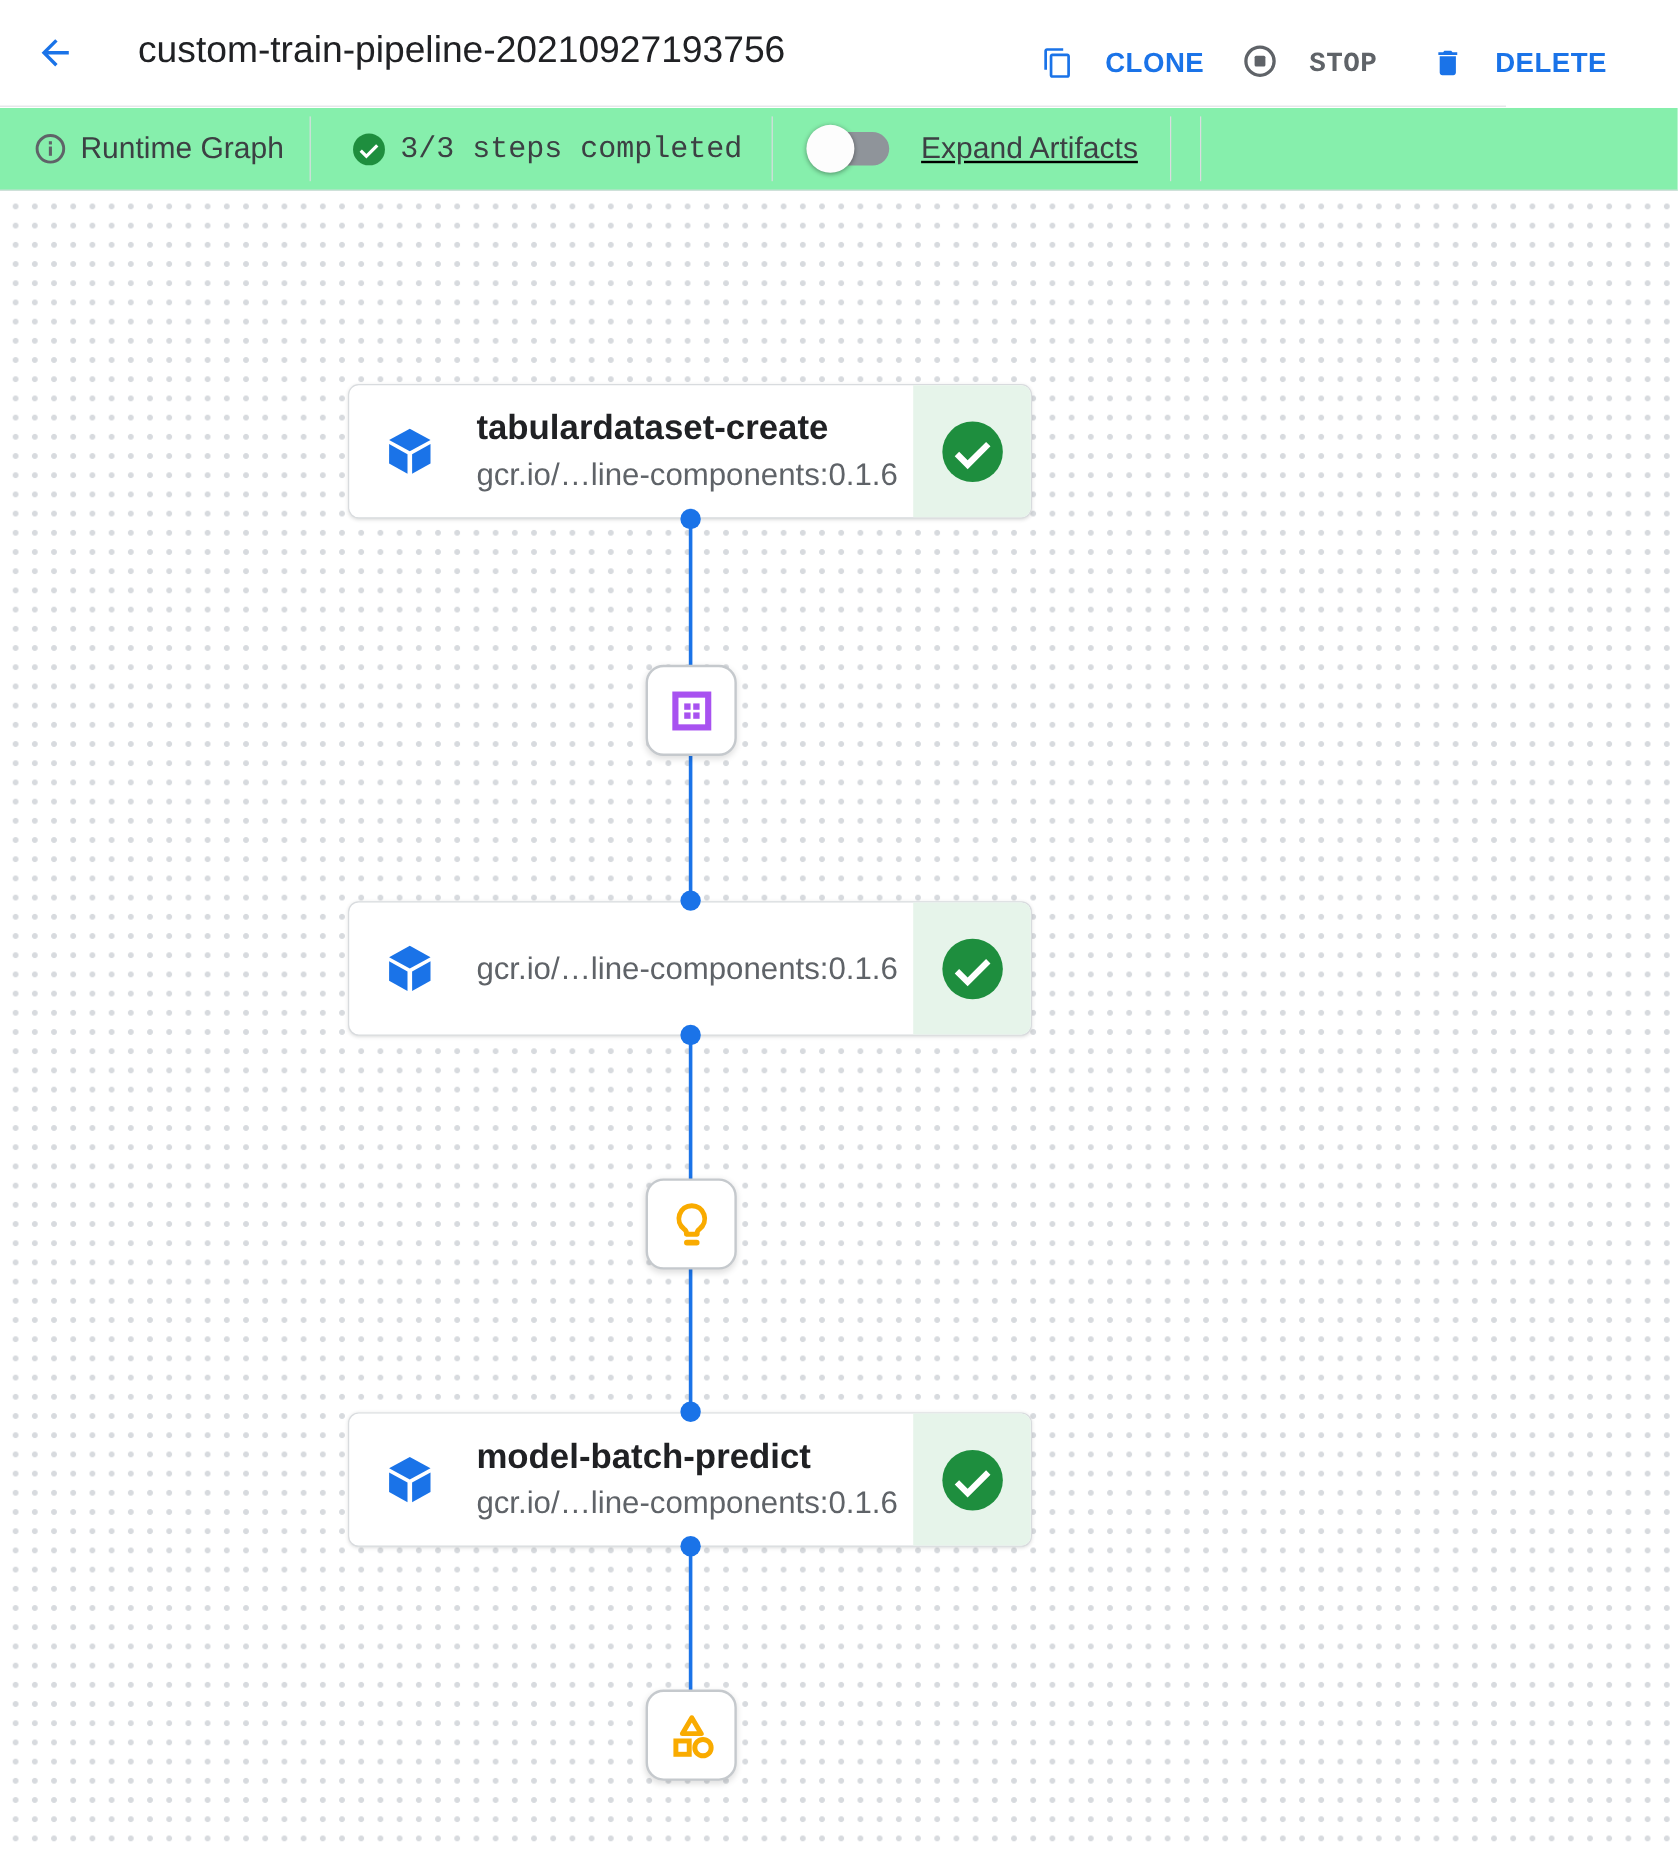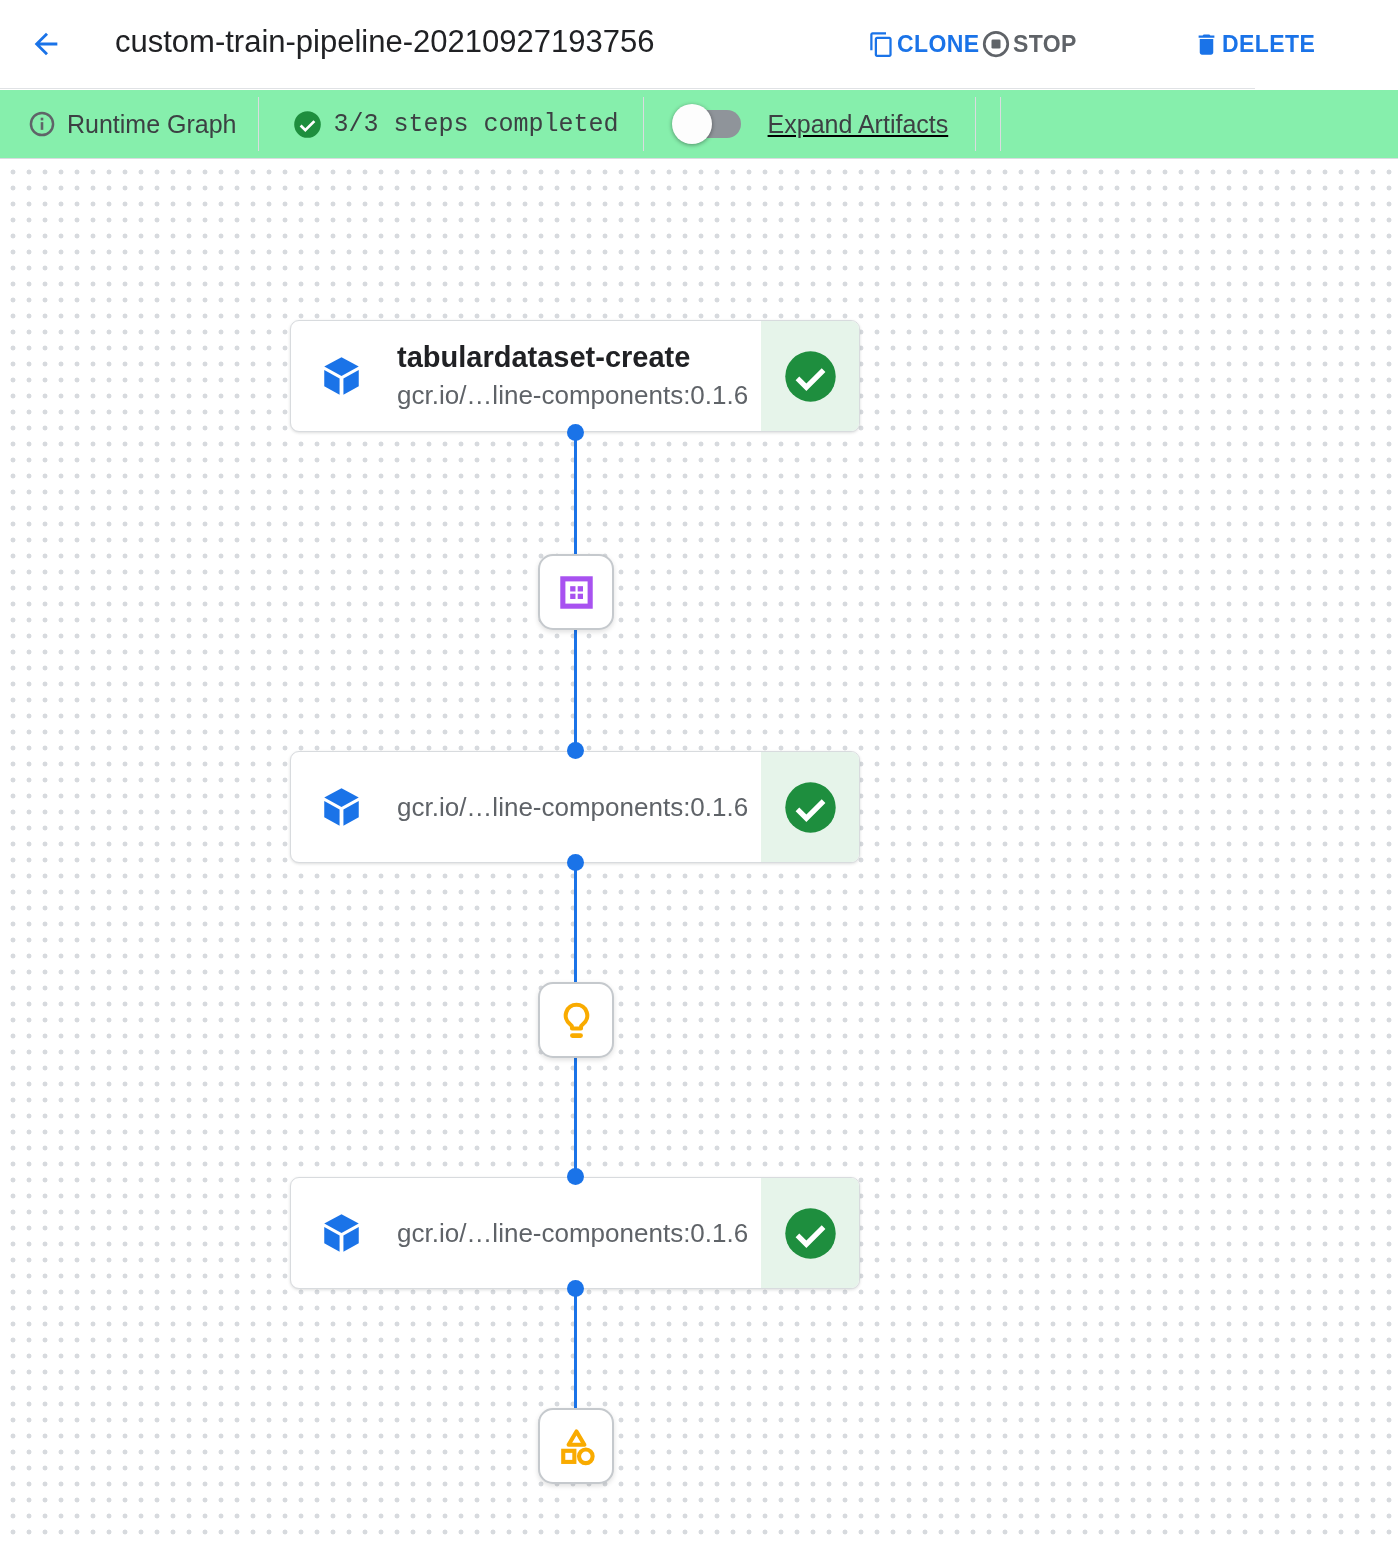--- a/index.html
+++ b/index.html
@@ -2,24 +2,24 @@
 <html><head>
 <meta charset="utf-8">
 <style>
   * { margin:0; padding:0; box-sizing:border-box; }
   html,body { width:1398px; height:1544px; background:#fff; font-family:"Liberation Sans", sans-serif; overflow:hidden; }
 
   
   .header { position:absolute; top:0; left:0; width:1255px; height:89px; background:#fff; border-bottom:1px solid #e0e2e5; }
   .back-btn { position:absolute; left:26px; top:24px; width:40px; height:40px; cursor:pointer; display:flex; align-items:center; justify-content:center; }
   .page-title { position:absolute; left:115px; top:24px; font-size:31px; color:#202124; white-space:nowrap; }
-  .action-btn { position:absolute; top:22px; height:44px; display:flex; align-items:center; gap:2px; font-size:23px; font-weight:700; letter-spacing:.4px; color:#1a73e8; cursor:pointer; }
+  .action-btn { position:absolute; top:22px; height:44px; display:flex; align-items:flex-end; gap:26px; font-size:23px; font-weight:700; letter-spacing:.4px; color:#1a73e8; cursor:pointer; }
   .action-btn.gray { color:#5f6368; }
   .btn-clone { left:868px; }
-  .btn-stop { left:981px; }
+  .btn-stop { left:1035px;font-family:Liberation Mono, monospace; }
   .btn-delete { left:1193px; }
 
   
   .toolbar { position:absolute; top:90px; left:0; width:1398px; height:69px; background:#86efac; border-bottom:1px solid #dadce0; display:flex; align-items:center; }
   .tb-group { display:flex; align-items:center; }
   .tb-label { font-size:25px; color:#3c4043; white-space:nowrap; }
   .tb-divider { width:1px; height:54px; background:#dadce0; }
   .toggle { position:relative; width:62px; height:28px; border-radius:14px; background:#8f949a; cursor:pointer; }
   .toggle-knob { position:absolute; left:-7px; top:-6px; width:40px; height:40px; border-radius:50%; background:#fdfdfd; box-shadow:0 1px 4px rgba(0,0,0,.4); }
   .zoom-btn { width:42px; height:42px; display:flex; align-items:center; justify-content:center; cursor:pointer; }
@@ -157,20 +157,21 @@
   </div>
 
   <div class="node node3">
     <div class="node-main">
       <svg class="node-icon" viewBox="0 0 24 24">
         <polygon fill="#1a73e8" points="12,2.2 21,7.1 12,12 3,7.1"></polygon>
         <polygon fill="#1a73e8" points="3,8.9 11,13.3 11,21.8 3,17.4"></polygon>
         <polygon fill="#1a73e8" points="21,8.9 13,13.3 13,21.8 21,17.4"></polygon>
       </svg>
       <div class="node-text">
+        <div class="node-title">model-batch-predict</div>
         <div class="node-subtitle">gcr.io/…line-components:0.1.6</div>
       </div>
     </div>
     <div class="node-status">
       <svg width="55" height="55" viewBox="0 0 24 24">
           <circle cx="12" cy="12" r="11" fill="#1e8e3e"></circle>
           <path d="M10.2 15.1 7.1 12l-1.6 1.6 4.7 4.7 8.3-8.3-1.6-1.6z" fill="#fff"></path>
         </svg>
     </div>
   </div>

